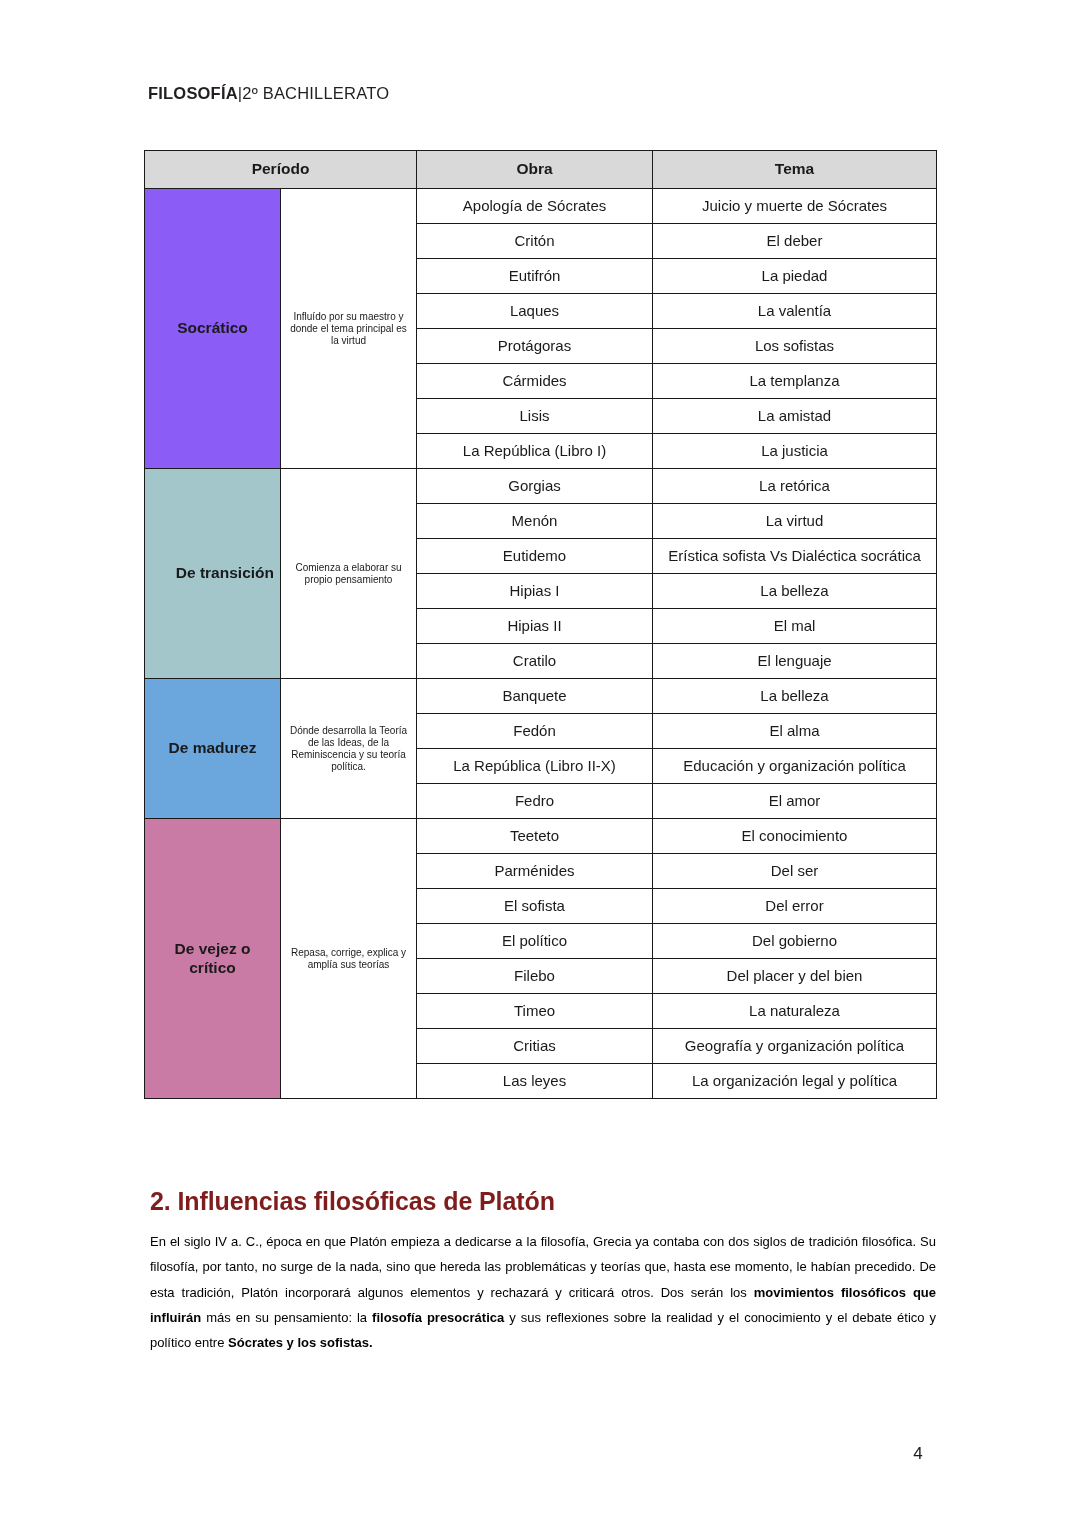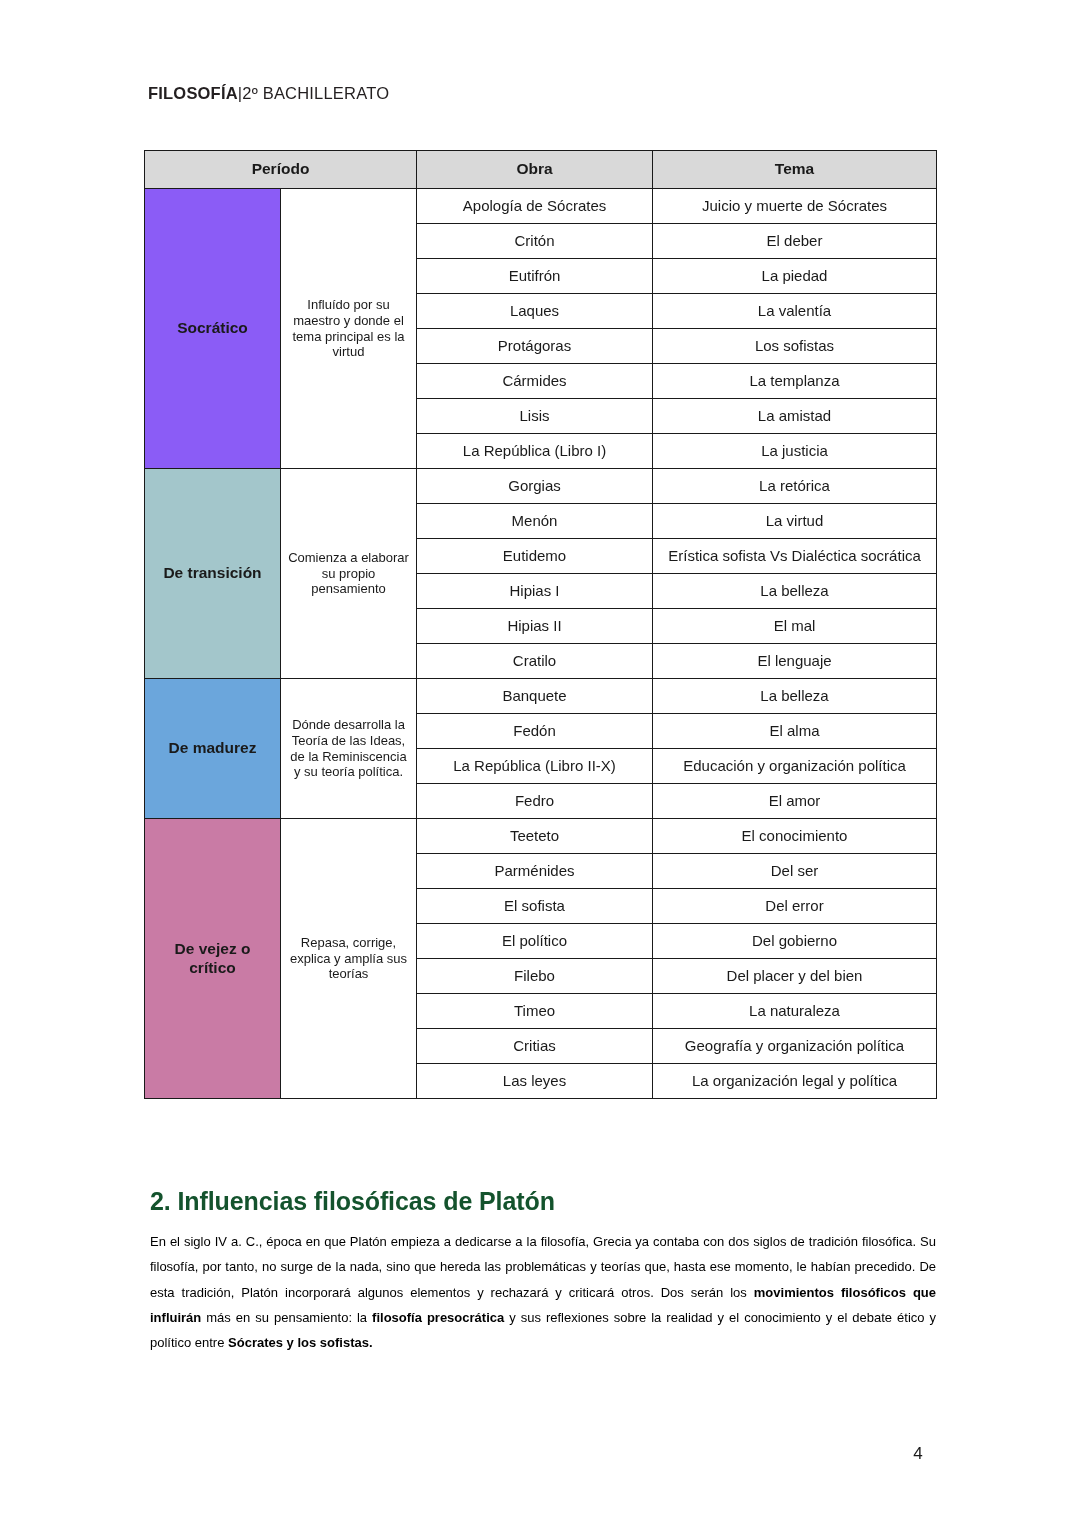--- a/index.html
+++ b/index.html
@@ -80,39 +80,39 @@
   col.c-desc   { width: 136px; }
   col.c-obra   { width: 236px; }
   col.c-tema   { width: 284px; }
 
   td.period-color {
     font-weight: bold;
     font-size: 15.5px;
     padding: 4px;
   }
   td.period-desc {
-    font-size: 13px;
+    font-size: 10px;
     line-height: 1.32;
     padding: 6px 8px;
     background: #ffffff;
   }
   td.obra, td.tema {
     height: 35px;
     background: #ffffff;
     font-size: 15px;
   }
 
   
   .section-heading {
     position: absolute;
     left: 150px;
     top: 1142px;
     font-size: 25px;
     font-weight: bold;
-    color: #14532d;
+    color: #7f1d1d;
     letter-spacing: -0.1px;
   }
 
   
   .body-text {
     position: absolute;
     left: 150px;
     top: 1192px;
     width: 786px;
     font-size: 13px;
@@ -186,21 +186,21 @@
           </tr>
           <tr>
             <td class="obra">Lisis</td>
             <td class="tema">La amistad</td>
           </tr>
           <tr>
             <td class="obra">La República (Libro I)</td>
             <td class="tema">La justicia</td>
           </tr>
           <tr>
-            <td class="period-color" rowspan="6" style="background: rgb(163, 198, 203);">De transición</td>
+            <td class="period-color" rowspan="6" style="background: rgb(163, 198, 203); text-align: right;">De transición</td>
             <td class="period-desc" rowspan="6">Comienza a elaborar su propio pensamiento</td>
             <td class="obra">Gorgias</td>
             <td class="tema">La retórica</td>
           </tr>
           <tr>
             <td class="obra">Menón</td>
             <td class="tema">La virtud</td>
           </tr>
           <tr>
             <td class="obra">Eutidemo</td>

